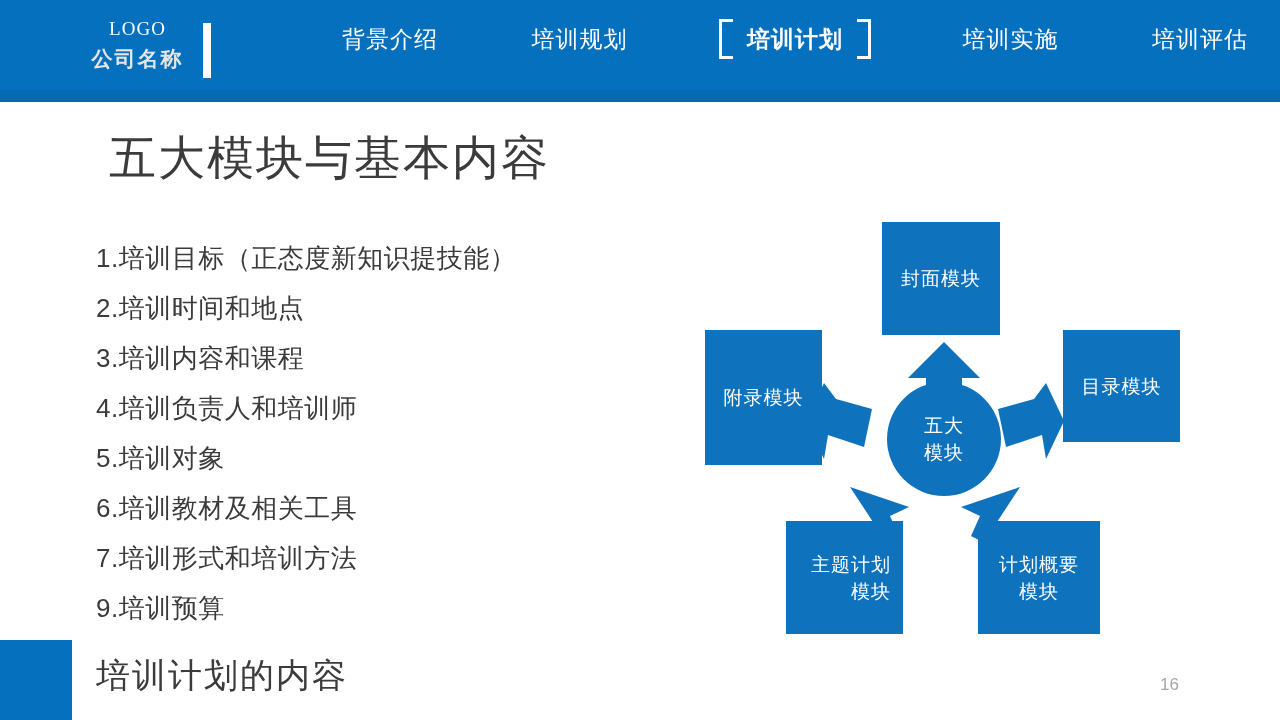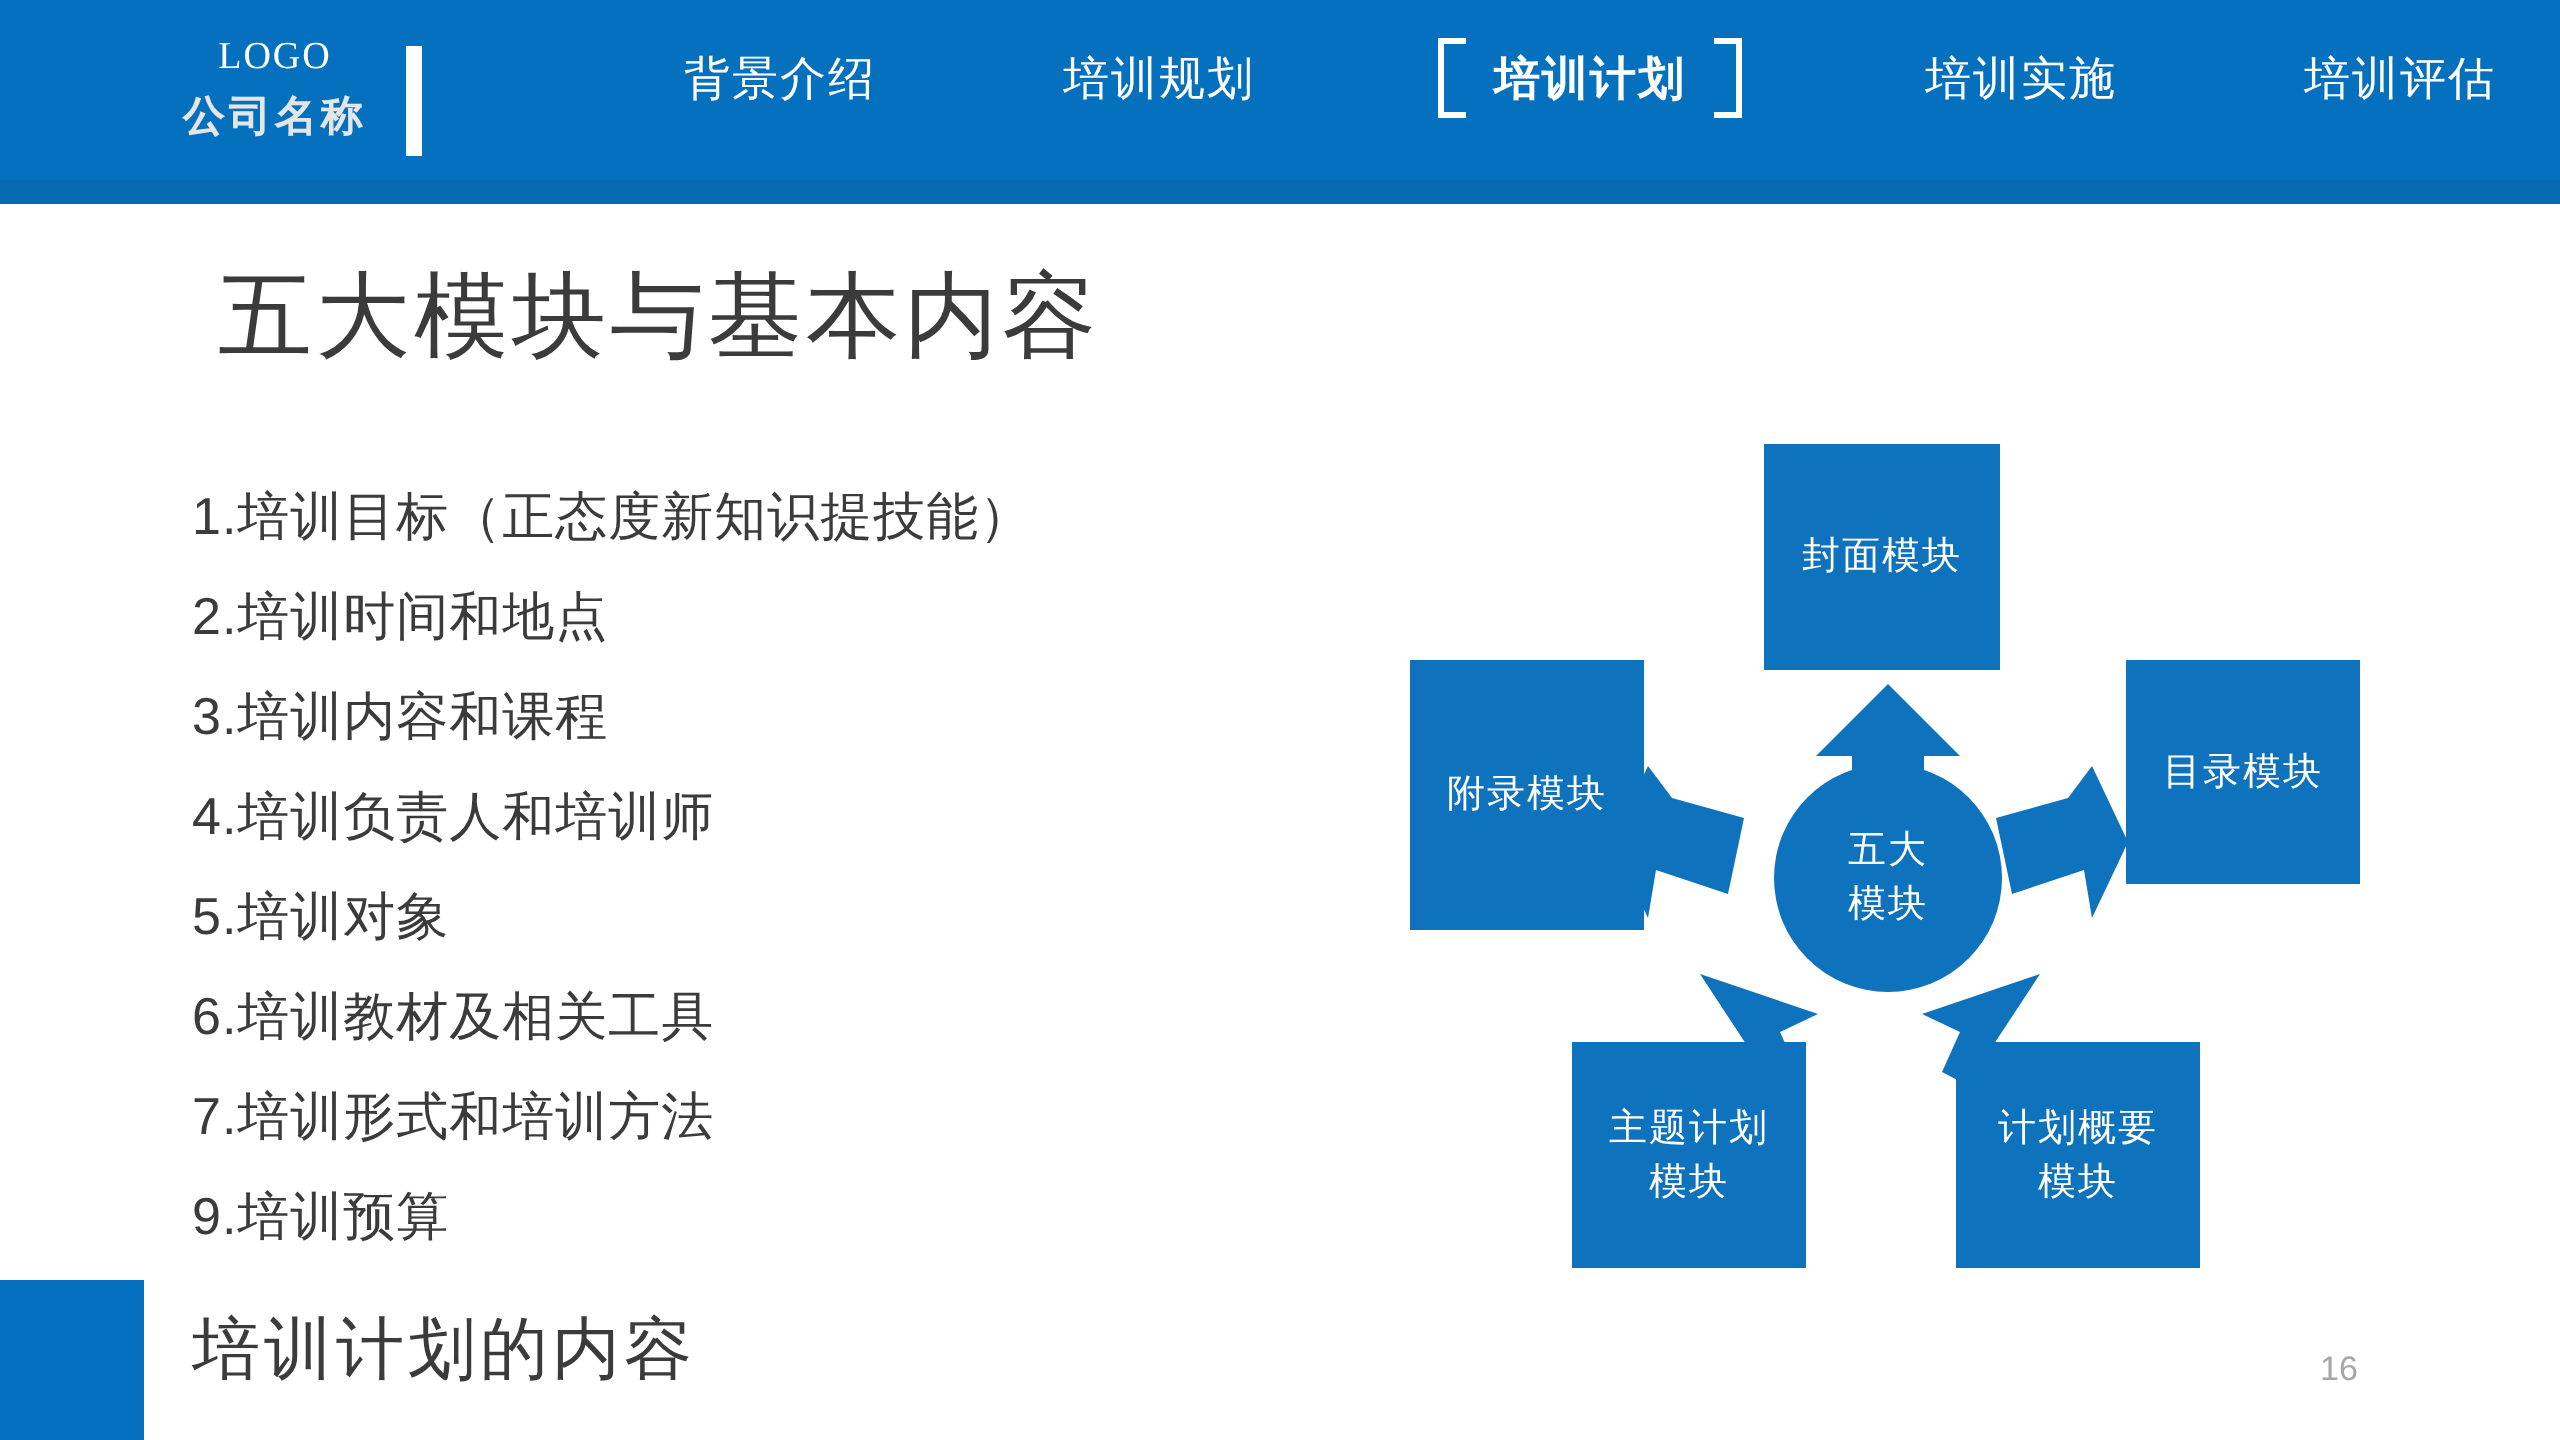--- a/index.html
+++ b/index.html
@@ -256,21 +256,21 @@
     </div>
 
     <div class="node-box" style="left:373px; top:130px; width:117px; height:112px;">
       <span>目录模块</span>
     </div>
 
     <div class="node-box" style="left:288px; top:321px; width:122px; height:113px;">
       <span>计划概要模块</span>
     </div>
 
-    <div class="node-box" style="left:96px; top:321px; width:117px; height:113px;">
+    <div class="node-box" style="left:96px; top:321px; width:117px; height:113px;text-align:right;">
       <span>主题计划模块</span>
     </div>
 
     <div class="node-box" style="left:15px; top:130px; width:117px; height:135px;">
       <span>附录模块</span>
     </div>
 
     <div class="node-circle" style="left:197px; top:182px; width:114px; height:114px;">
       <div>
         <div>五大</div>

